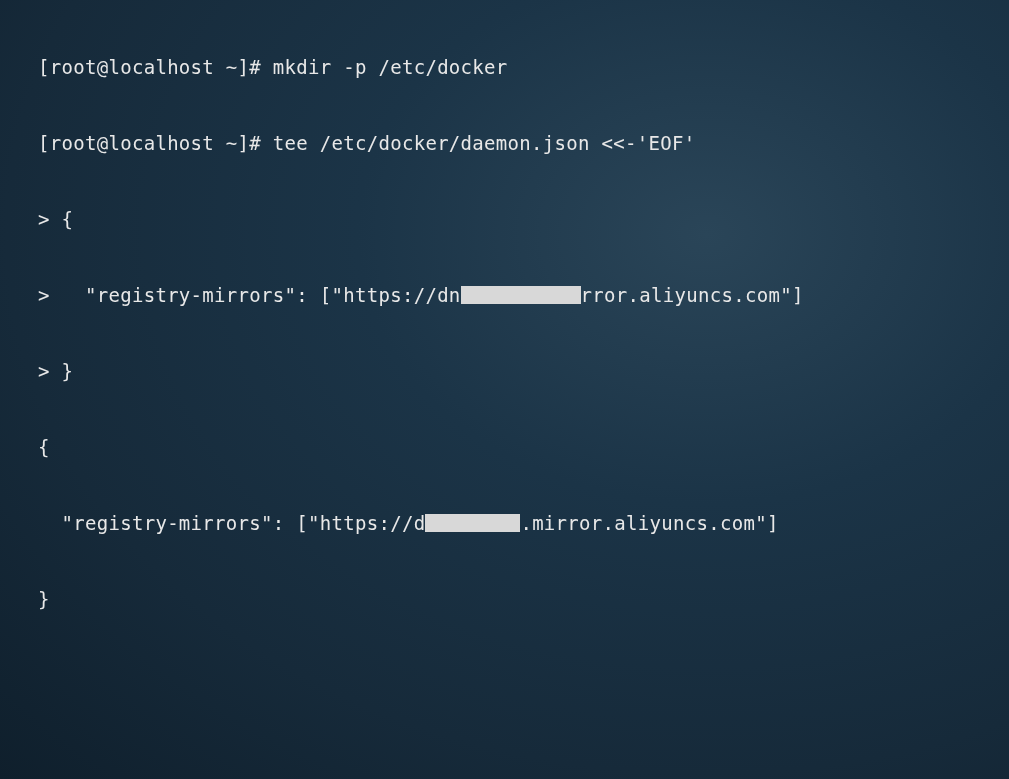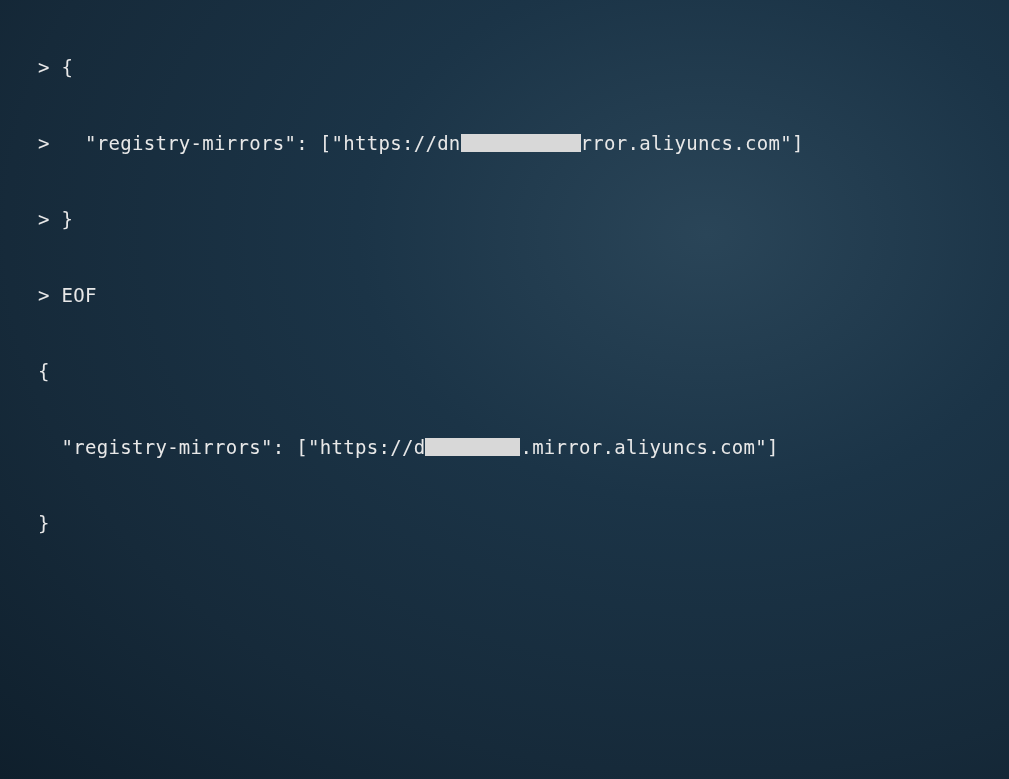--- a/index.html
+++ b/index.html
@@ -35,24 +35,25 @@
     position: relative;
     top: -2px;
   }
   .redacted.r1 { width: 120px; }
   .redacted.r2 { width: 95px; }
 </style>
 </head>
 <body>
 
 <div class="terminal">
+<span class="line"><span>[root@localhost ~]# </span><span>mkdir -p /etc/docker</span></span>
+<span class="line"><span>[root@localhost ~]# </span><span>tee /etc/docker/daemon.json &lt;&lt;-'EOF'</span></span>
 <span class="line"><span>&gt; </span><span>{</span></span>
 <span class="line"><span>&gt; </span><span>  "registry-mirrors": ["https://dn</span><span class="redacted r1"></span><span>rror.aliyuncs.com"]</span></span>
 <span class="line"><span>&gt; </span><span>}</span></span>
-<span class="line"><span>&gt; </span><span>EOF</span></span>
 <span class="line"><span>{</span></span>
 <span class="line"><span>  "registry-mirrors": ["https://d</span><span class="redacted r2"></span><span>.mirror.aliyuncs.com"]</span></span>
 <span class="line"><span>}</span></span>
 
 
 
 
 
 
 

